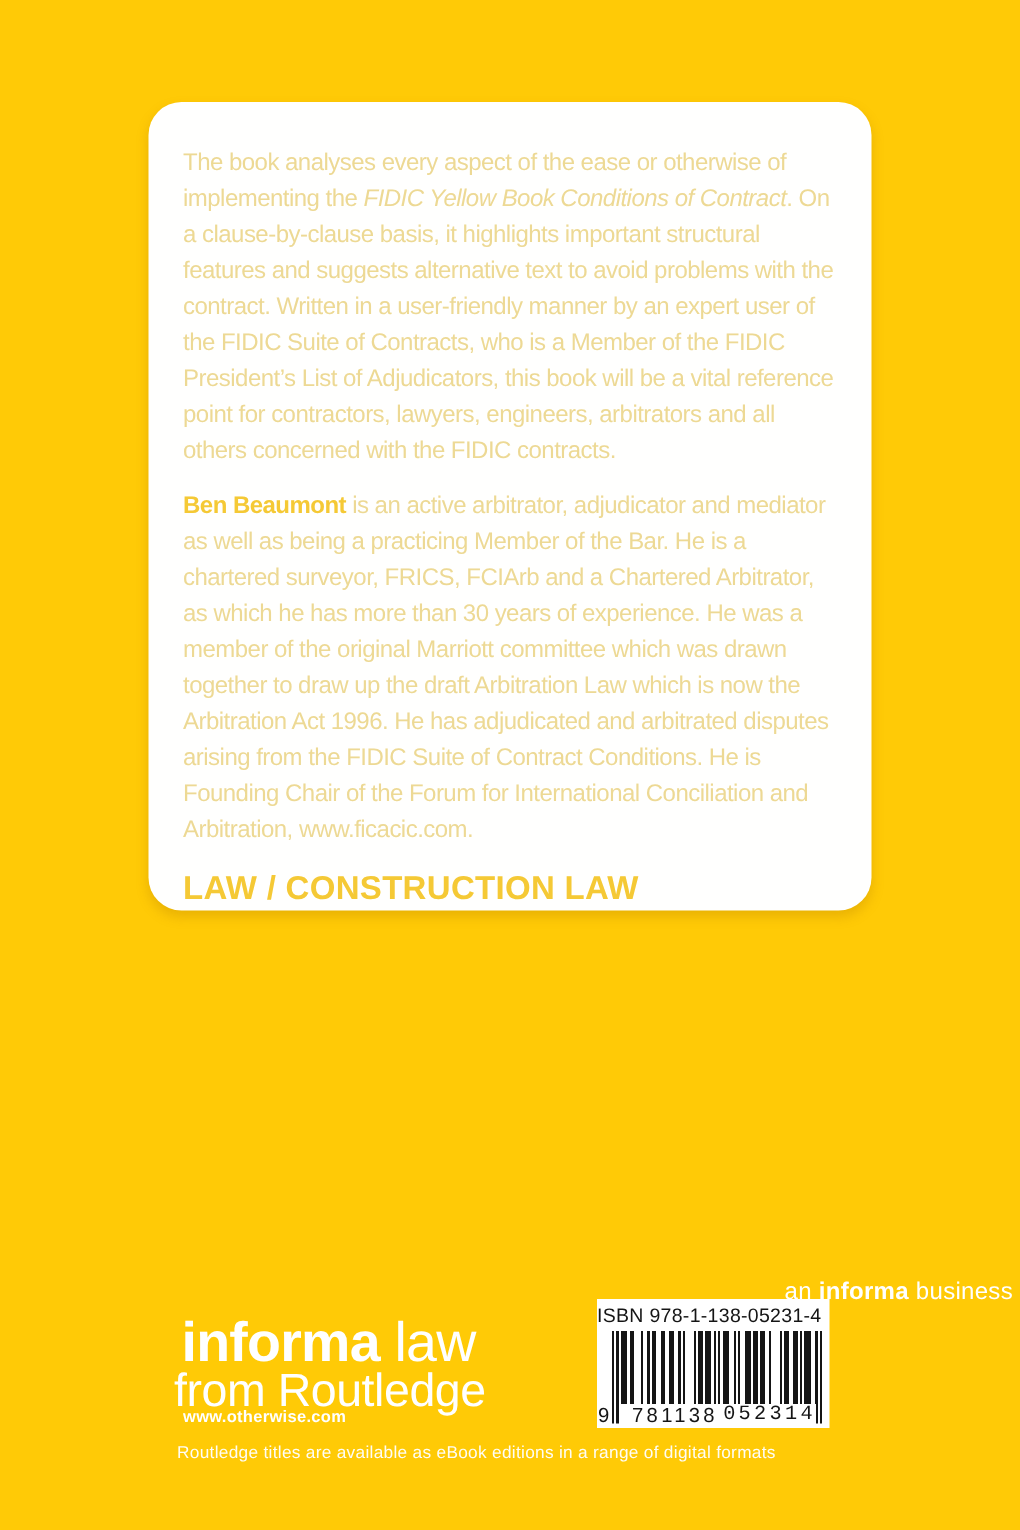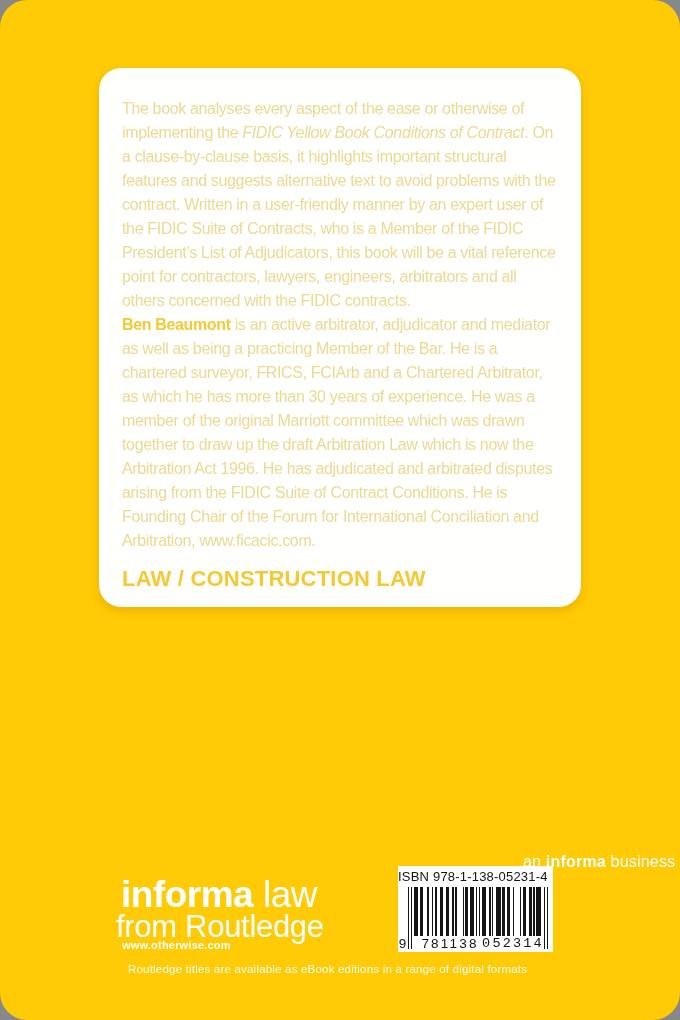--- a/index.html
+++ b/index.html
@@ -4,56 +4,56 @@
 <style>
   :root{
     --bg:#FFCA06; --panel:#FFFFFE; --body-text:#EDD994; --accent:#F5C935;
     --white:#FFFFFF; --ink:#151515;
   }
   *{box-sizing:border-box;margin:0;padding:0;}
   html,body{background:#888;}
   body{font-family:"Liberation Sans", sans-serif;}
   .cover{
     position:relative; width:680px; height:1020px; margin:0 auto;
-    background:var(--bg); overflow:hidden;border-radius:27px;
+    background:var(--bg); overflow:hidden;
   }
   
   .panel{
     position:absolute; left:99px; top:68px; width:482px; height:539px;
     background:var(--panel); border-radius:22px;
     padding:29px 21px 0 23px;
     box-shadow:0 4px 8px rgba(175,120,0,0.28);
   }
   .blurb{
     color:var(--body-text); font-size:16px; line-height:24px;
     letter-spacing:-0.35px;
   }
   .blurb .it{font-style:italic;}
-  .bio{}
+  .bio{margin-top:13px;}
   .bio .author{color:var(--accent); font-weight:bold;}
   .category{
     margin-top:13px; color:var(--accent); font-weight:bold;
     font-size:22px; letter-spacing:0.2px;
   }
   
   .brand-line1{
     position:absolute; left:121px; top:876px; color:var(--white);
     font-size:37px; line-height:38px; letter-spacing:-0.5px;
   }
   .brand-line1 .b{font-weight:bold;}
   .brand-line2{
     position:absolute; left:116px; top:911px; color:var(--white);
     font-size:31px; line-height:32px; letter-spacing:-0.3px;
   }
   .site{
     position:absolute; left:122px; top:939px; color:var(--white);
     font-size:11px; font-weight:bold; letter-spacing:0.2px;
   }
   .footer-note{
-    position:absolute; left:128px; top:963px; color:rgba(255,255,255,0.96);
+    position:absolute; left:118px; top:963px; color:rgba(255,255,255,0.96);
     font-size:11.5px; letter-spacing:0.2px;
   }
   .tagline{
     position:absolute; left:483px; top:853px; color:var(--white);
     font-size:16px; letter-spacing:0.2px;margin-left:40px;
   }
   .tagline .b{font-weight:bold;}
   
   .barcode-box{
     position:absolute; left:398px; top:866px; width:155px; height:86px;

